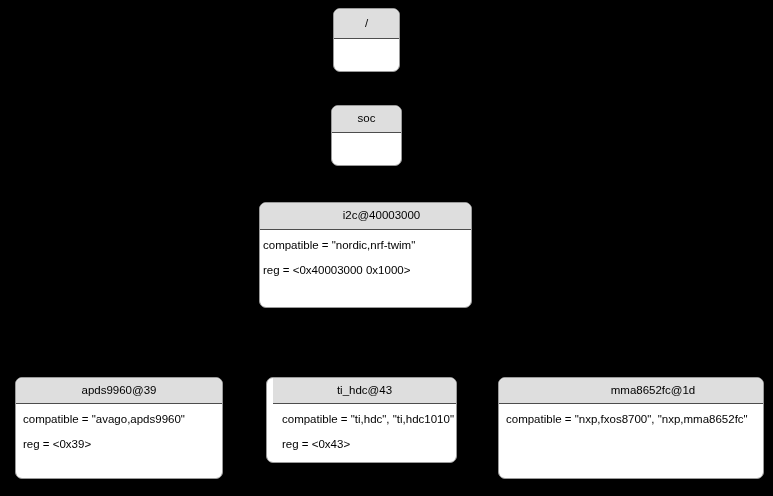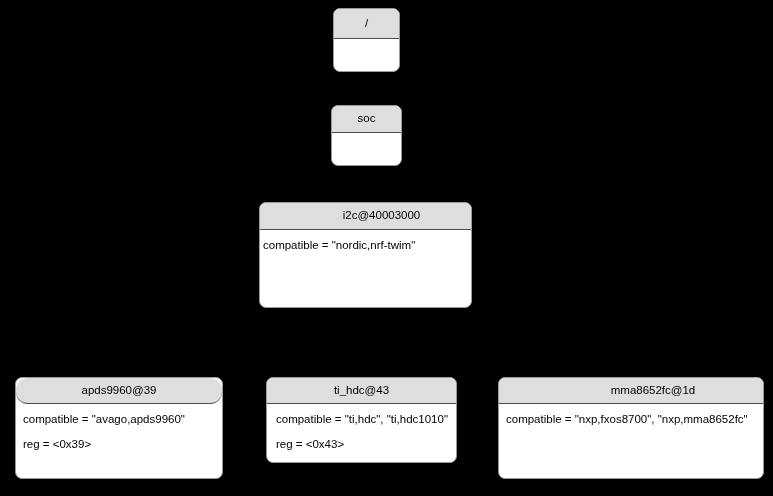--- a/index.html
+++ b/index.html
@@ -83,23 +83,23 @@
 
   #node-soc         { left: 331px; top: 105px; width: 71px;  height: 61px; }
   #node-soc .node-header { height: 27px; }
 
   #node-i2c         { left: 259px; top: 202px; width: 213px; height: 106px; }
   #node-i2c .node-header { height: 27px; padding-left: 32px; }
   #node-i2c .node-body { padding-left: 0; }
   #node-i2c .prop { padding-left: 3px; }
 
   #node-apds9960    { left: 15px;  top: 377px; width: 208px; height: 102px; }
-  #node-apds9960 .node-header { height: 26px; border-radius: 12px; }
+  #node-apds9960 .node-header { height: 26px; }
 
-  #node-tihdc       { left: 266px; top: 377px; width: 191px; height: 86px; }
+  #node-tihdc       { left: 266px; top: 377px; width: 191px; height: 86px; padding-left: 6px; }
   #node-tihdc .node-header { height: 26px; }
   #node-tihdc .prop { padding-left: 9px; }
 
   #node-mma8652fc   { left: 498px; top: 377px; width: 266px; height: 102px; }
   #node-mma8652fc .node-header { height: 26px; padding-left: 44px; }
 </style>
 </head>
 <body>
 
 <div class="canvas">
@@ -119,20 +119,21 @@
 
   <div class="node" id="node-soc">
     <div class="node-header">soc</div>
     <div class="node-body"></div>
   </div>
 
   <div class="node" id="node-i2c">
     <div class="node-header">i2c@40003000</div>
     <div class="node-body">
       <div class="prop">compatible = "nordic,nrf-twim"</div>
+      <div class="prop">reg = &lt;0x40003000 0x1000&gt;</div>
     </div>
   </div>
 
   <div class="node" id="node-apds9960">
     <div class="node-header">apds9960@39</div>
     <div class="node-body">
       <div class="prop">compatible = "avago,apds9960"</div>
       <div class="prop">reg = &lt;0x39&gt;</div>
     </div>
   </div>

